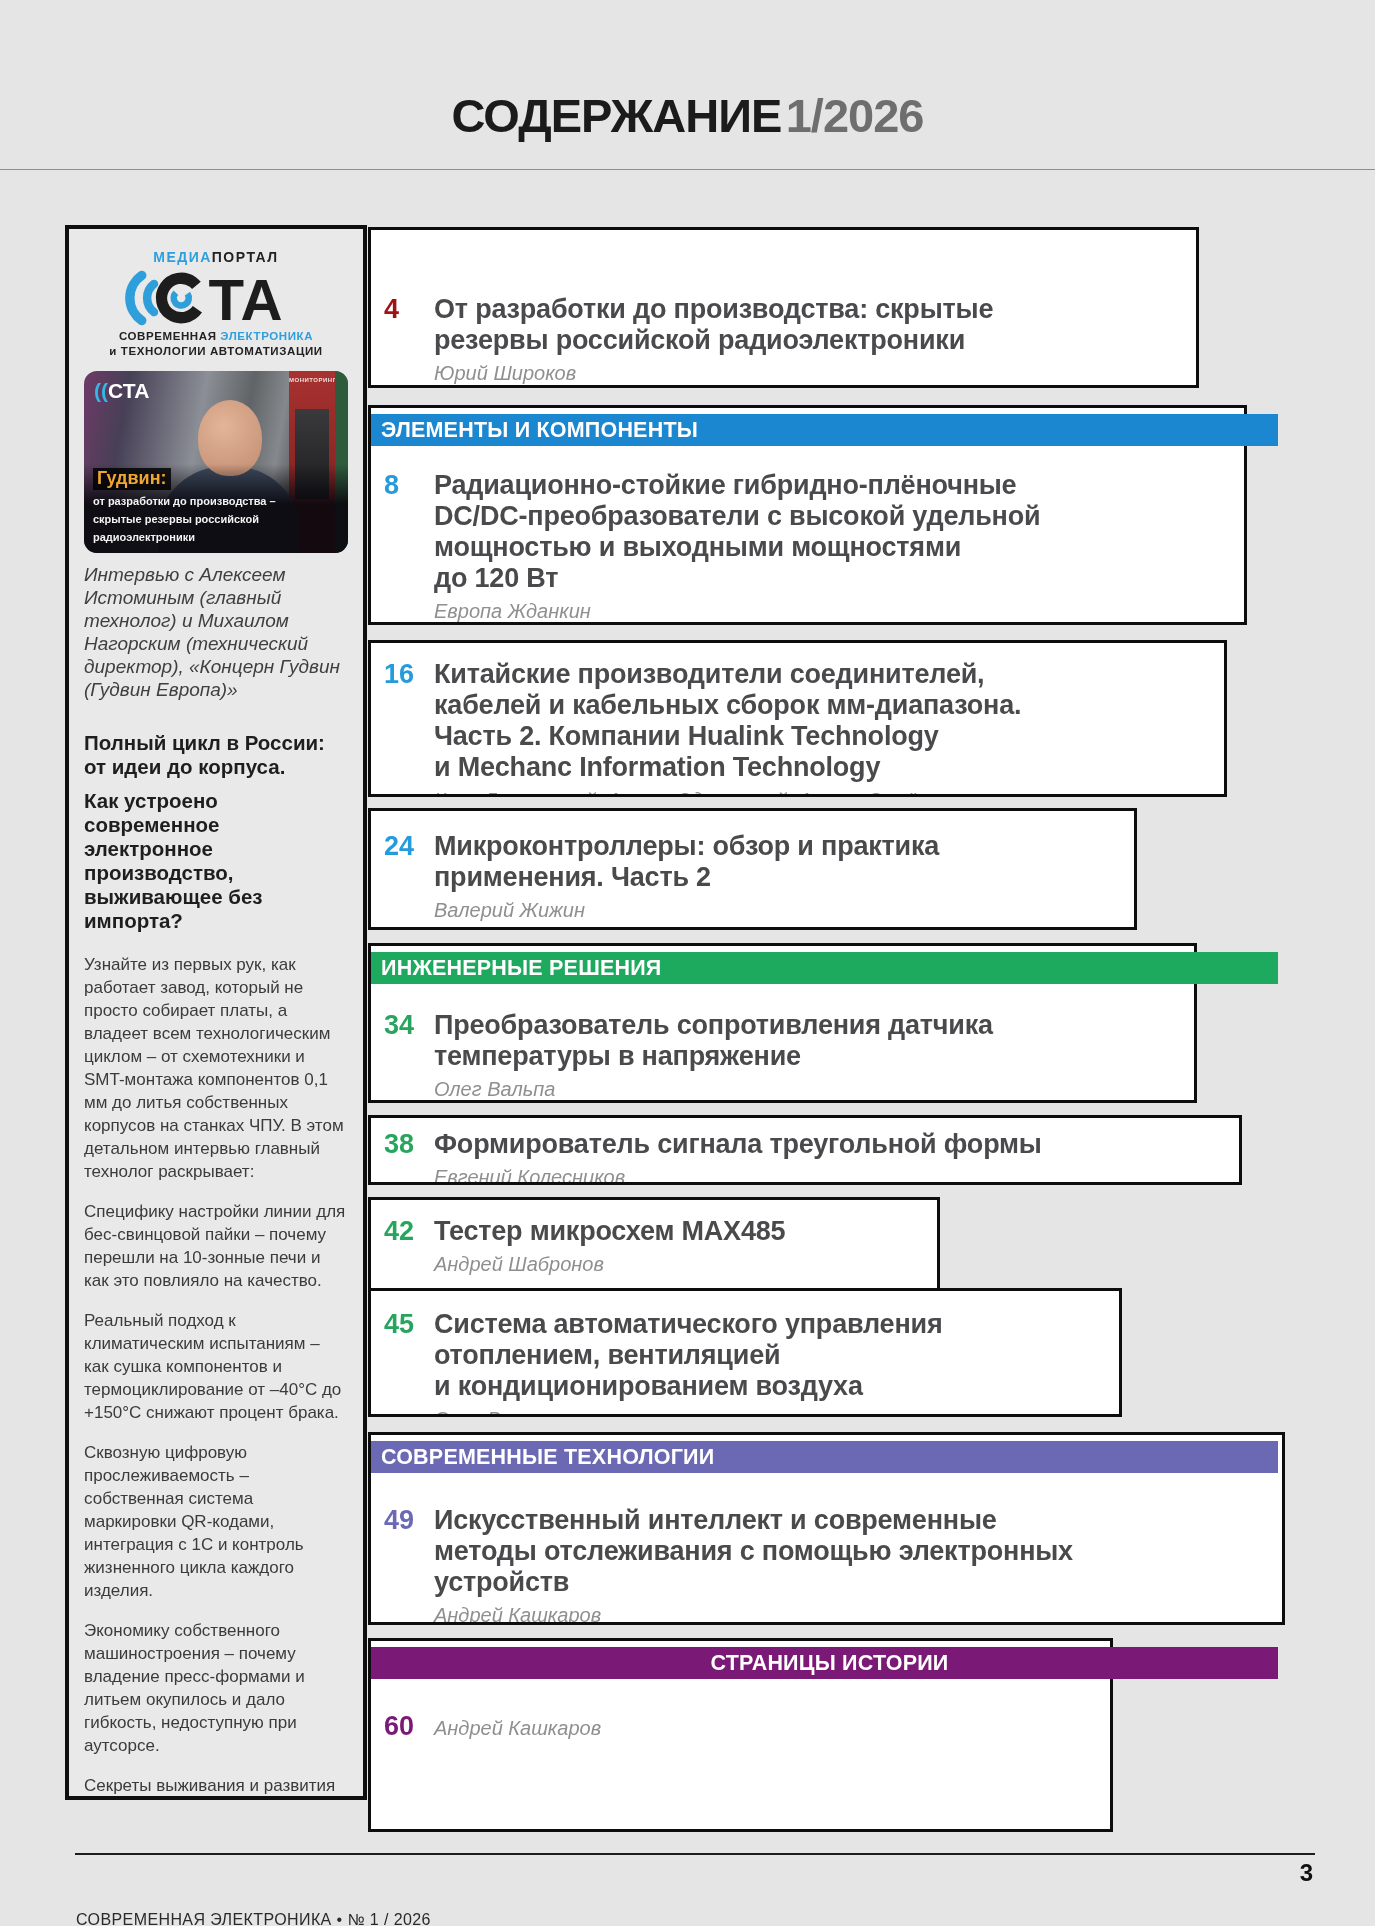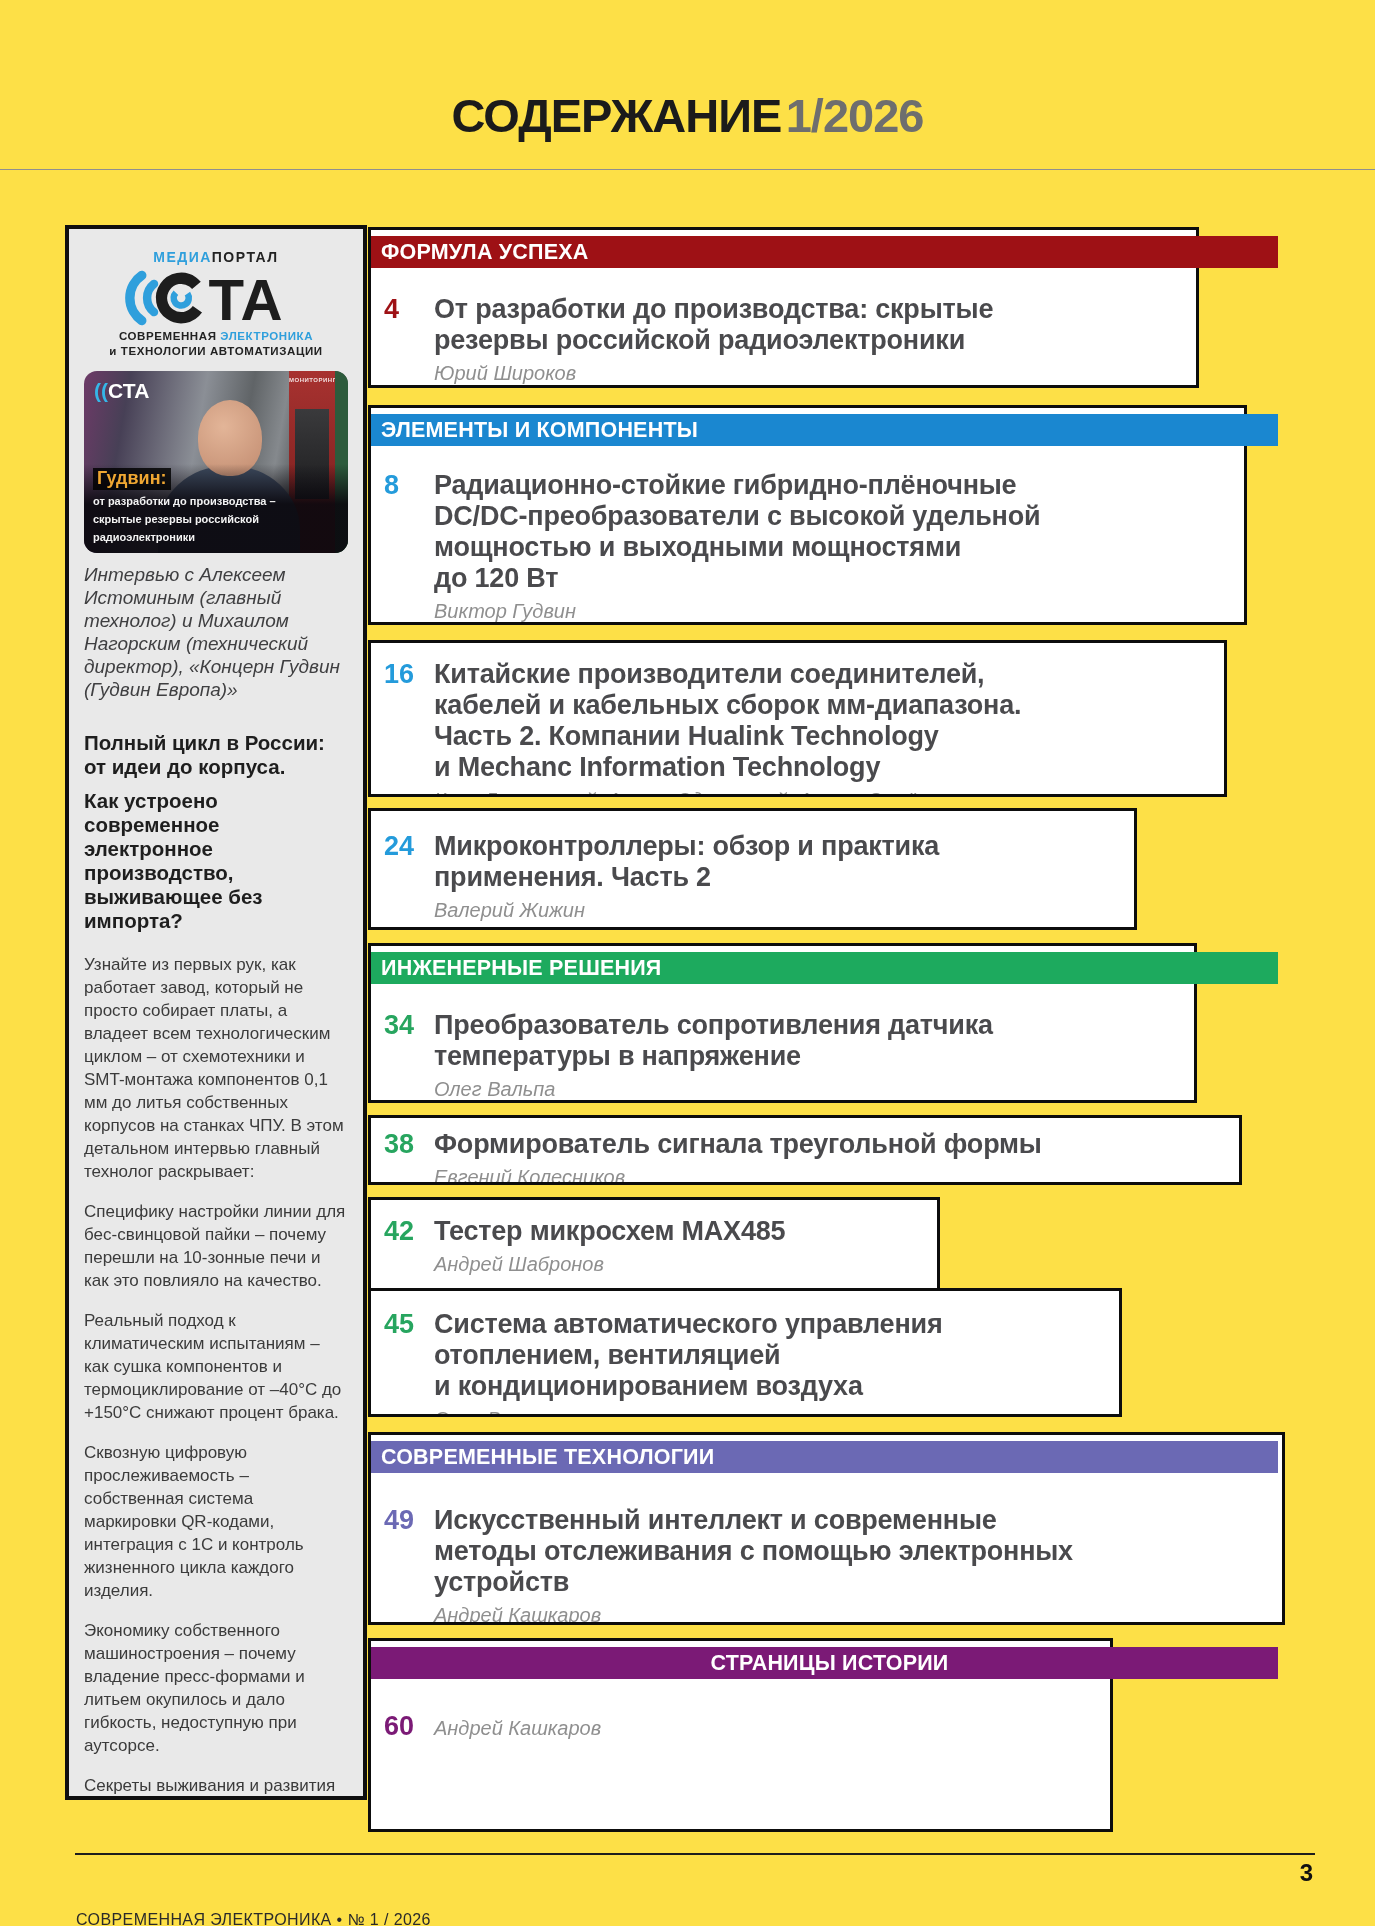--- a/index.html
+++ b/index.html
@@ -1,16 +1,16 @@
 <!DOCTYPE html>
 <html><head>
 <meta charset="utf-8">
 <style>
   html,body{margin:0;padding:0;background:#fff;}
-  #page{position:relative;width:1375px;height:1926px;background:#fde047;overflow:hidden;
+  #page{position:relative;width:1375px;height:1926px;background:#e5e5e5;overflow:hidden;
         font-family:"Liberation Sans","DejaVu Sans",sans-serif;}
   
   #hdr{position:absolute;top:88px;left:0;width:100%;text-align:center;}
   #hdr .t1{font-size:47px;font-weight:bold;color:#1b1b1b;letter-spacing:-1px;}
   #hdr .t2{font-size:47px;font-weight:bold;color:#6e6e6e;letter-spacing:-1px;}
   #toprule{position:absolute;top:169px;left:0;right:0;height:1px;background:#8f8f8f;}
   
   #sidebar{position:absolute;left:65px;top:225px;width:302px;height:1575px;box-sizing:border-box;
            border:4px solid #0f0f0f;background:#e9e9e9;padding:10px 15px;overflow:hidden;}
   .lg-top{margin-top:10px;text-align:center;font-size:14px;font-weight:bold;letter-spacing:1.5px;}
@@ -129,21 +129,21 @@
     </div>
 
     <div class="box" style="top:180px;height:220px;width:879px;padding-top:62px">
       <div class="entry">
         <span class="num" style="color: rgb(36, 155, 219);">8</span>
         <div class="ecol">
           <div class="etitle">Радиационно-стойкие гибридно-плёночные
 DC/DC-преобразователи с высокой удельной
 мощностью и выходными мощностями
 до 120 Вт</div>
-          <div class="eauthor">Виктор Гудвин</div>
+          <div class="eauthor">Европа Жданкин</div>
         </div>
       </div>
     </div>
 
     <div class="box" style="top:415px;height:157px;width:859px;padding-top:16px">
       <div class="entry">
         <span class="num" style="color: rgb(36, 155, 219);">16</span>
         <div class="ecol">
           <div class="etitle">Китайские производители соединителей,
 кабелей и кабельных сборок мм-диапазона.
@@ -222,23 +222,20 @@
 
     <div class="box" style="top:1413px;height:194px;width:745px;padding-top:70px">
       <div class="entry">
         <span class="num" style="color: rgb(123, 26, 118);">60</span>
         <div class="ecol">
           <div class="eauthor">Андрей Кашкаров</div>
         </div>
       </div>
     </div>
 
-    <div class="bar" style="top: 11px; background: rgb(158, 17, 21);">
-      <span>ФОРМУЛА УСПЕХА</span>
-    </div>
     <div class="bar" style="top: 189px; background: rgb(26, 135, 208);">
       <span>ЭЛЕМЕНТЫ И КОМПОНЕНТЫ</span>
     </div>
     <div class="bar" style="top: 727px; background: rgb(29, 170, 94);">
       <span>ИНЖЕНЕРНЫЕ РЕШЕНИЯ</span>
     </div>
     <div class="bar" style="top: 1216px; background: rgb(107, 105, 180);">
       <span>СОВРЕМЕННЫЕ ТЕХНОЛОГИИ</span>
     </div>
     <div class="bar" style="top: 1422px; background: rgb(123, 26, 118); text-align: center;">

